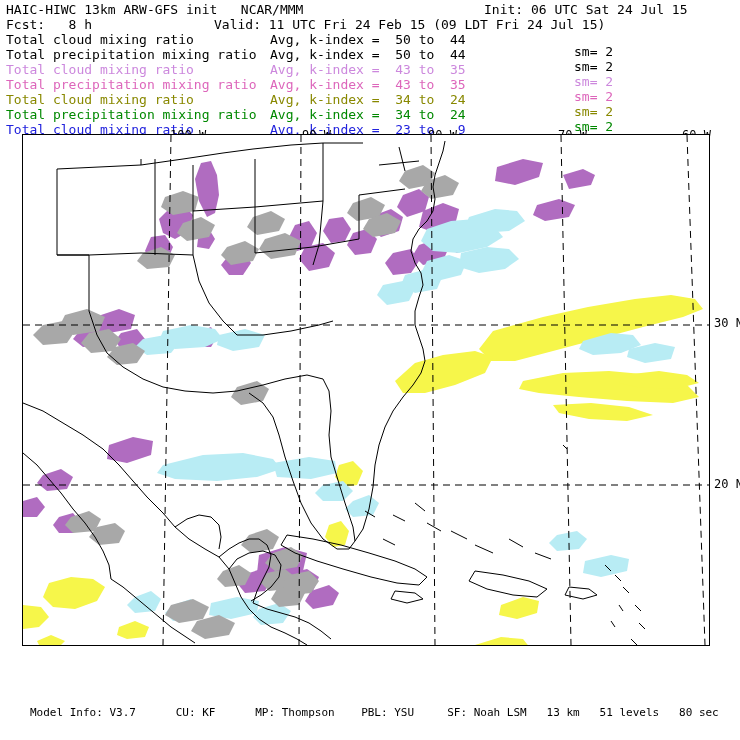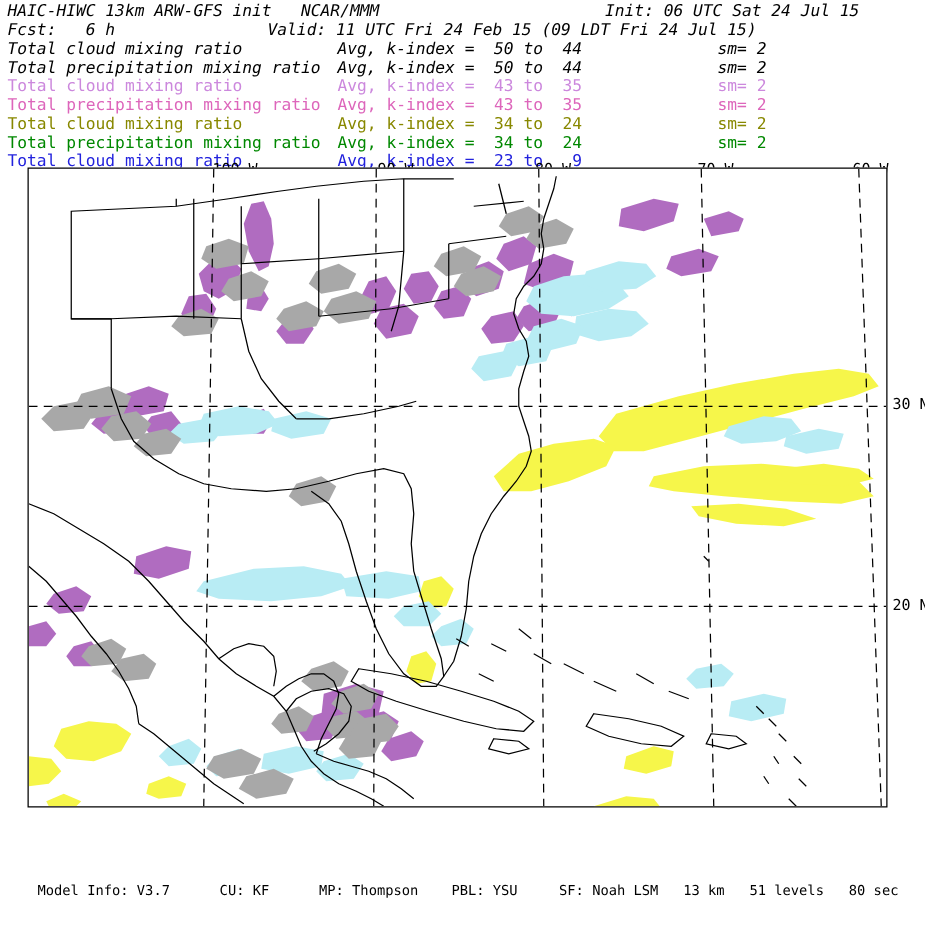--- a/index.html
+++ b/index.html
@@ -11,24 +11,24 @@
     position:relative;
   }
   
   #header{
     position:absolute;left:0;top:0;width:740px;height:140px;
     font-size:13px;line-height:15px;color:#000;
   }
   .hrow{position:absolute;white-space:pre;}
   .col-a{left:6px;}
   .col-b{left:270px;}
-  .col-c{left:574px;}
+  .col-c{left:574px;margin-top:12px;}
   .col-init{left:484px;}
   .col-valid{left:214px;}
-  .c-black{color:#000000;font-style:italic;}
+  .c-black{color:#000000;}
   .c-violet{color:#cc88dd;}
   .c-magenta{color:#dd66bb;}
   .c-olive{color:#888800;}
   .c-green{color:#008800;}
   .c-blue{color:#2222dd;}
 
   
   #mapwrap{
     position:absolute;left:22px;top:134px;width:688px;height:512px;
   }
@@ -49,21 +49,21 @@
   #footer .f2{position:absolute;left:30px;top:14px;}
 </style>
 </head>
 <body>
 
 <div id="header">
 
   <div class="hrow col-a c-black" style="top:2px;">HAIC-HIWC 13km ARW-GFS init   NCAR/MMM</div>
   <div class="hrow col-init c-black" style="top:2px;">Init: 06 UTC Sat 24 Jul 15</div>
 
-  <div class="hrow col-a c-black" style="top:17px;">Fcst:   6 h</div>
+  <div class="hrow col-a c-black" style="top:17px;">Fcst:   8 h</div>
   <div class="hrow col-valid c-black" style="top:17px;">Valid: 11 UTC Fri 24 Feb 15 (09 LDT Fri 24 Jul 15)</div>
 
   <div class="hrow col-a c-black" style="top:32px;">Total cloud mixing ratio</div>
   <div class="hrow col-b c-black" style="top:32px;">Avg, k-index =  50 to  44</div>
   <div class="hrow col-c c-black" style="top:32px;">sm= 2</div>
 
   <div class="hrow col-a c-black" style="top:47px;">Total precipitation mixing ratio</div>
   <div class="hrow col-b c-black" style="top:47px;">Avg, k-index =  50 to  44</div>
   <div class="hrow col-c c-black" style="top:47px;">sm= 2</div>
 

